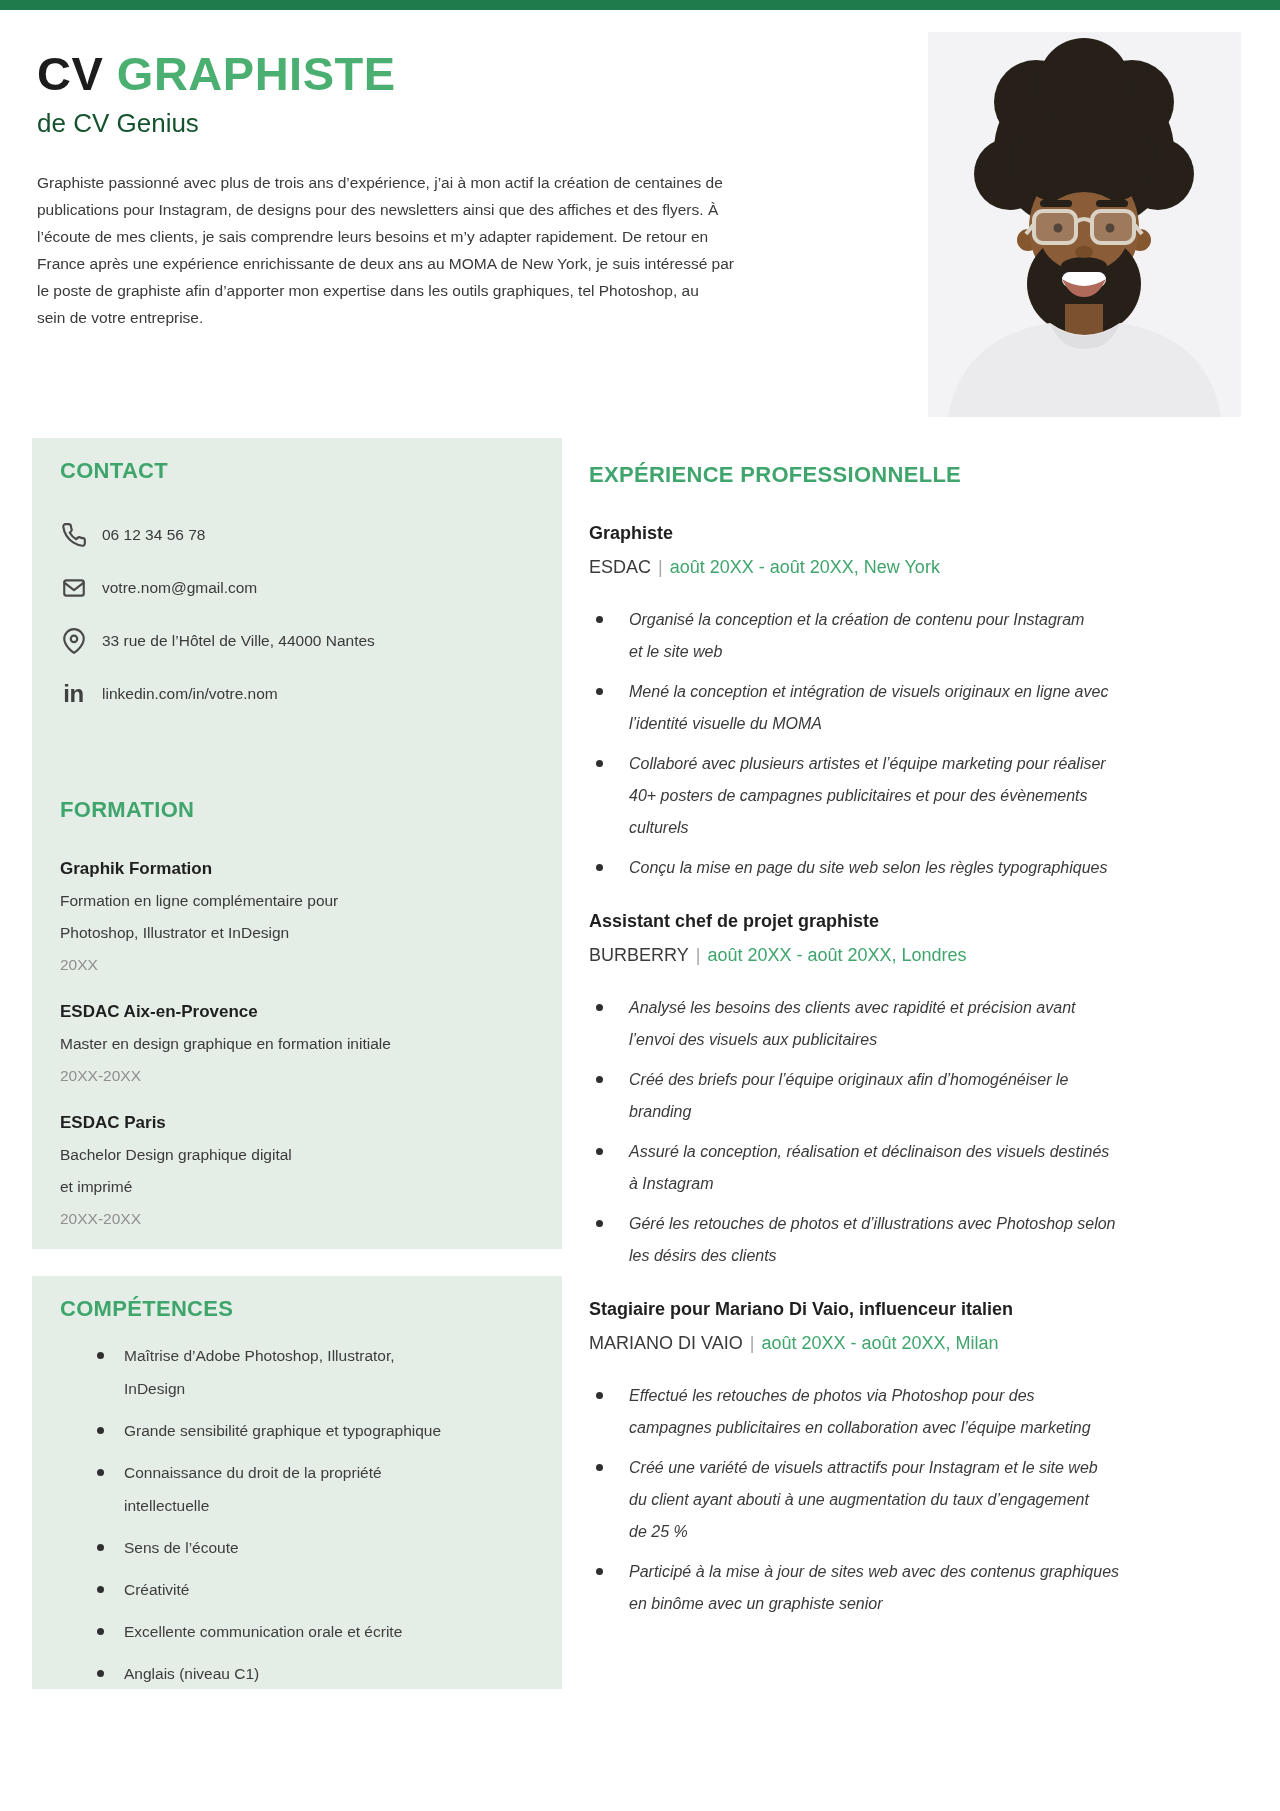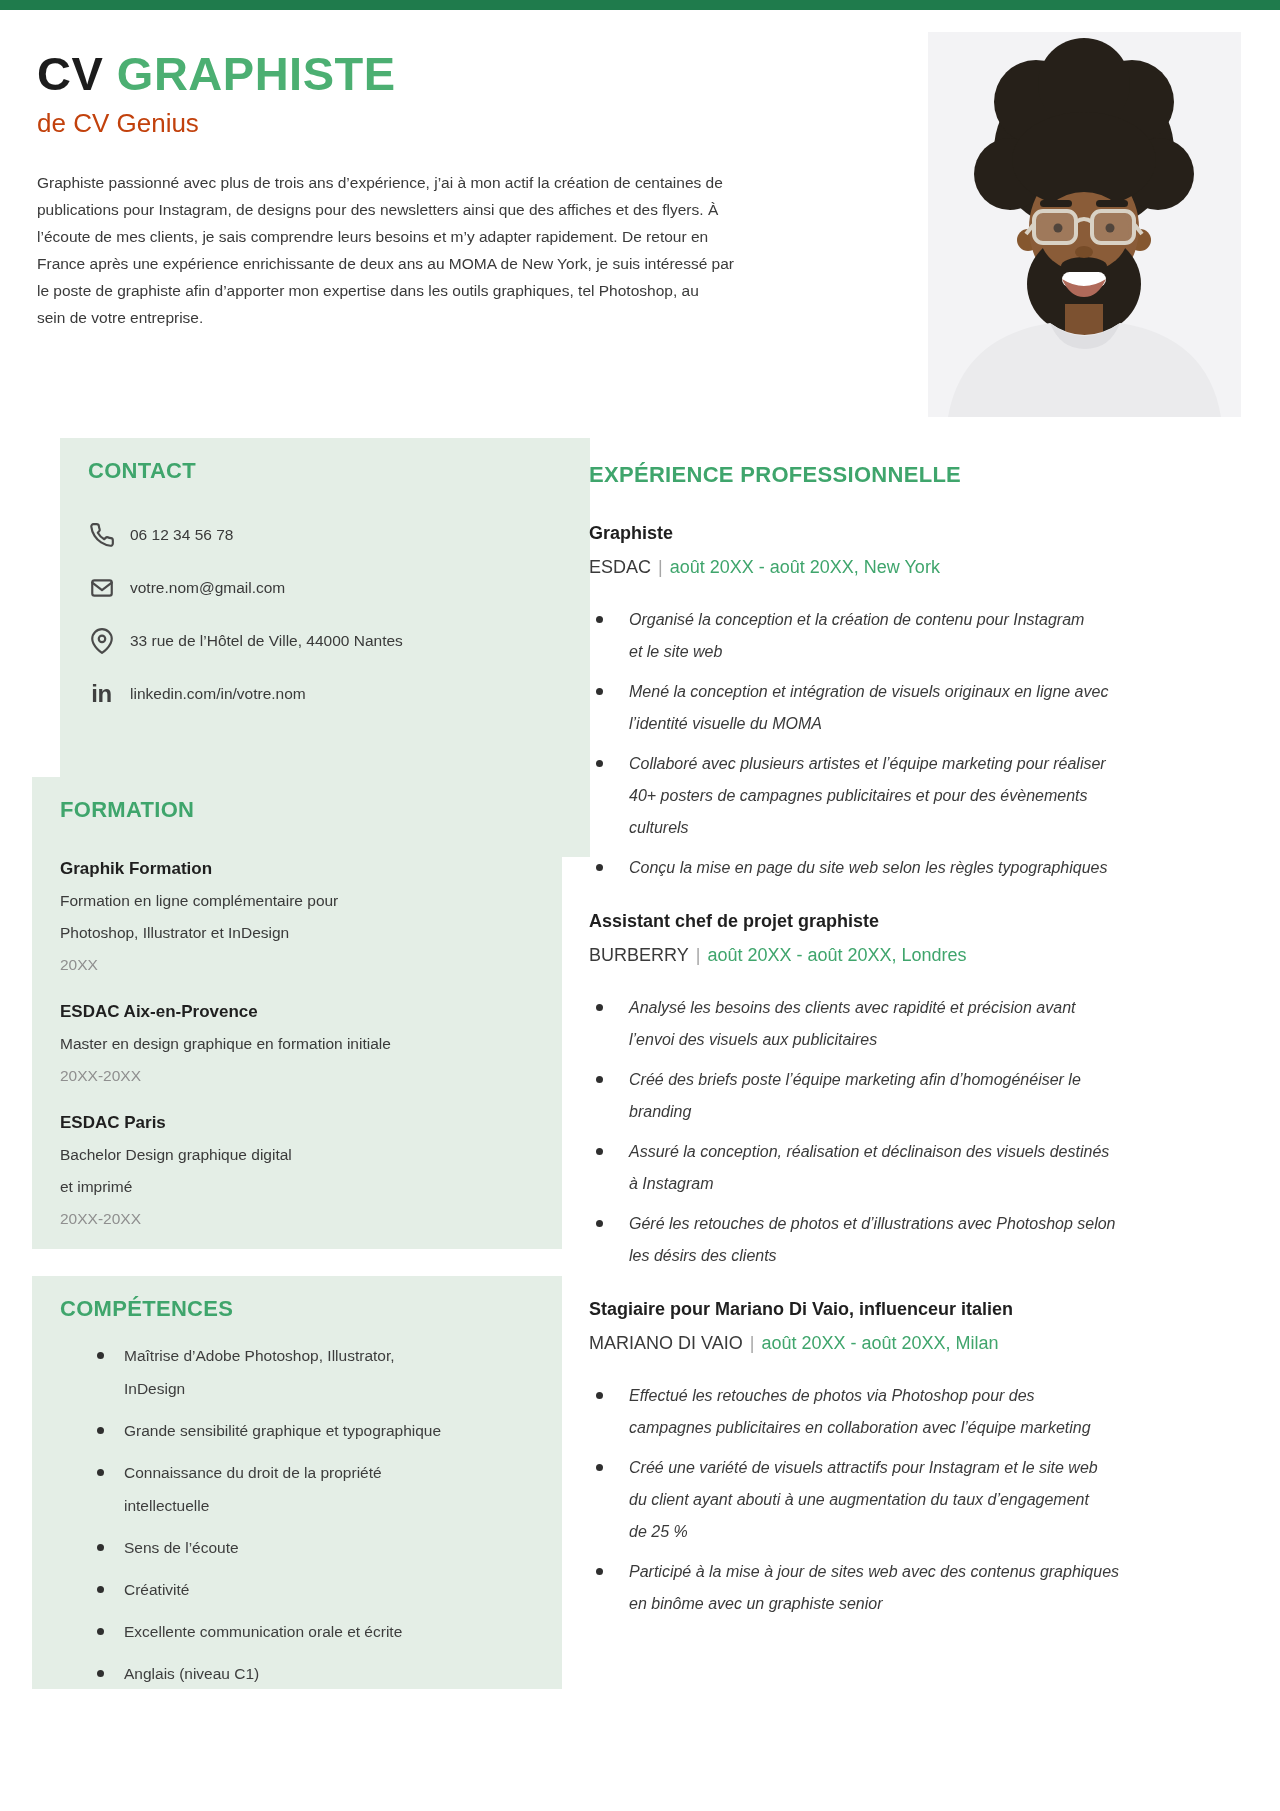--- a/index.html
+++ b/index.html
@@ -6,31 +6,31 @@
   html,body { background:#ffffff; }
   body { font-family:"Liberation Sans","DejaVu Sans",sans-serif; color:#3d3d3d; }
   .page { position:relative; width:1280px; height:1811px; background:#ffffff; overflow:hidden; }
 
   .topbar { position:absolute; left:0; top:0; width:1280px; height:10px; background:#1F7B4C; }
 
   
   .header { position:absolute; left:37px; top:48px; width:880px; }
   .cv-title { font-size:47px; font-weight:700; letter-spacing:0.5px; color:#1c1c1c; line-height:1.1; }
   .cv-title .green { color:#4CAF72; }
-  .cv-subtitle { font-size:26px; color:#c2410c; margin-top:8px; }
+  .cv-subtitle { font-size:26px; color:#14532d; margin-top:8px; }
   .intro { margin-top:30px; width:820px; font-size:15.5px; line-height:27px; color:#3a3a3a; white-space:pre-line; }
 
   
   .photo { position:absolute; left:928px; top:32px; width:313px; height:385px; background:#f3f3f5; }
   .photo svg { display:block; width:100%; height:100%; }
 
   
   .panel { position:absolute; left:32px; width:530px; background:#E4EEE6; padding:20px 24px 20px 28px; }
   .panel h2, .rightcol h2 { font-size:22px; font-weight:700; color:#3FA56C; letter-spacing:0.3px; }
-  .panel-contact   { top:438px;  height:419px;margin-left:28px; }
+  .panel-contact   { top:438px;  height:419px; }
   .panel-formation { top:777px;  height:472px; }
   .panel-comp      { top:1276px; height:413px; }
 
   .contact-rows { margin-top:34px; }
   .contact-row { display:flex; align-items:center; gap:15px; min-height:34px; margin-bottom:19px; }
   .cicon { width:27px; height:27px; flex:0 0 27px; display:flex; align-items:center; justify-content:center; }
   .cicon svg { width:26px; height:26px; stroke:#4a4a4a; fill:none; stroke-width:2; stroke-linecap:round; stroke-linejoin:round; }
   .cicon.in { font-weight:700; font-size:24px; color:#3f3f3f; letter-spacing:-0.5px; line-height:1; }
   .contact-text { font-size:15.5px; color:#3a3a3a; }
 
@@ -216,21 +216,21 @@
     </div>
 
     <div class="job">
       <div class="job-title">Assistant chef de projet graphiste</div>
       <div class="job-company">
         <span>BURBERRY</span><span class="sep">|</span><span class="dates">août 20XX - août 20XX, Londres</span>
       </div>
       <ul class="bullets">
         <li>Analysé les besoins des clients avec rapidité et précision avant
 l’envoi des visuels aux publicitaires</li>
-        <li>Créé des briefs poste l’équipe marketing afin d’homogénéiser le
+        <li>Créé des briefs pour l’équipe originaux afin d’homogénéiser le
 branding</li>
         <li>Assuré la conception, réalisation et déclinaison des visuels destinés
 à Instagram</li>
         <li>Géré les retouches de photos et d’illustrations avec Photoshop selon
 les désirs des clients</li>
       </ul>
     </div>
 
     <div class="job">
       <div class="job-title">Stagiaire pour Mariano Di Vaio, influenceur italien</div>

